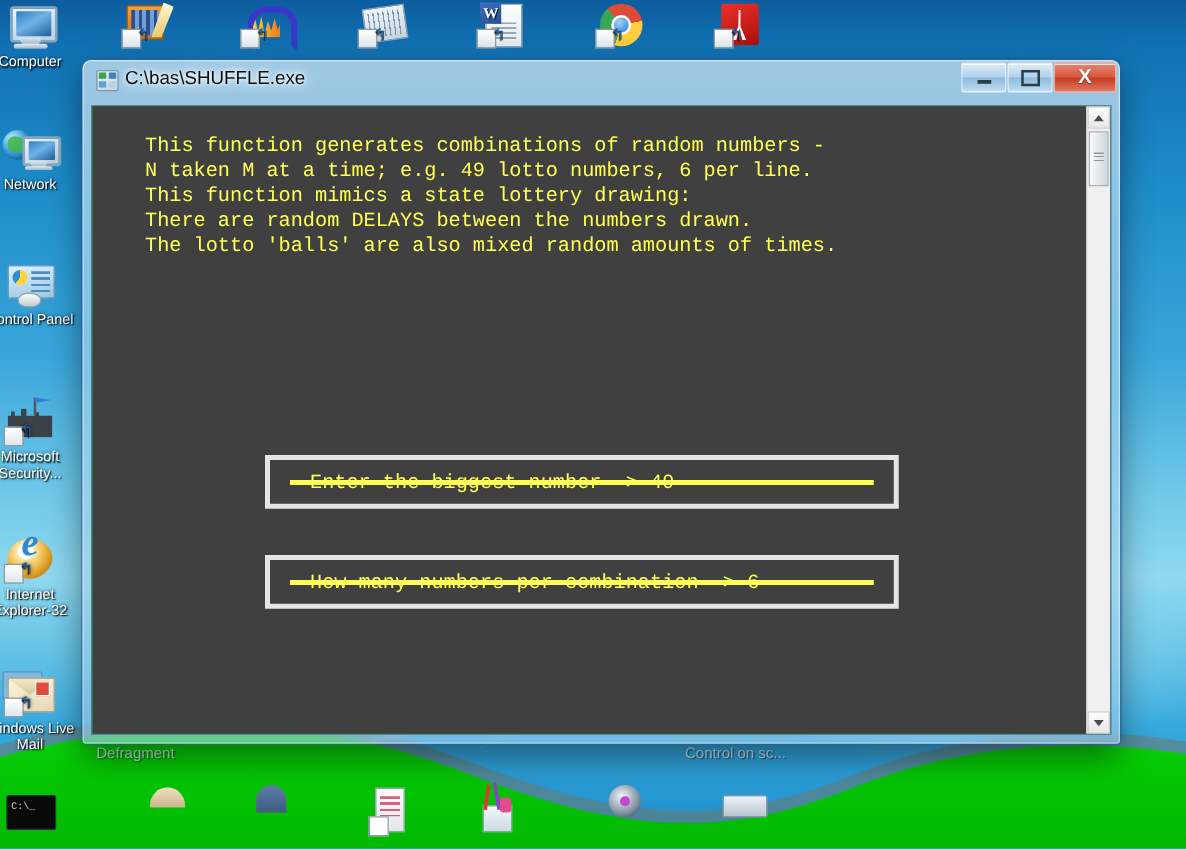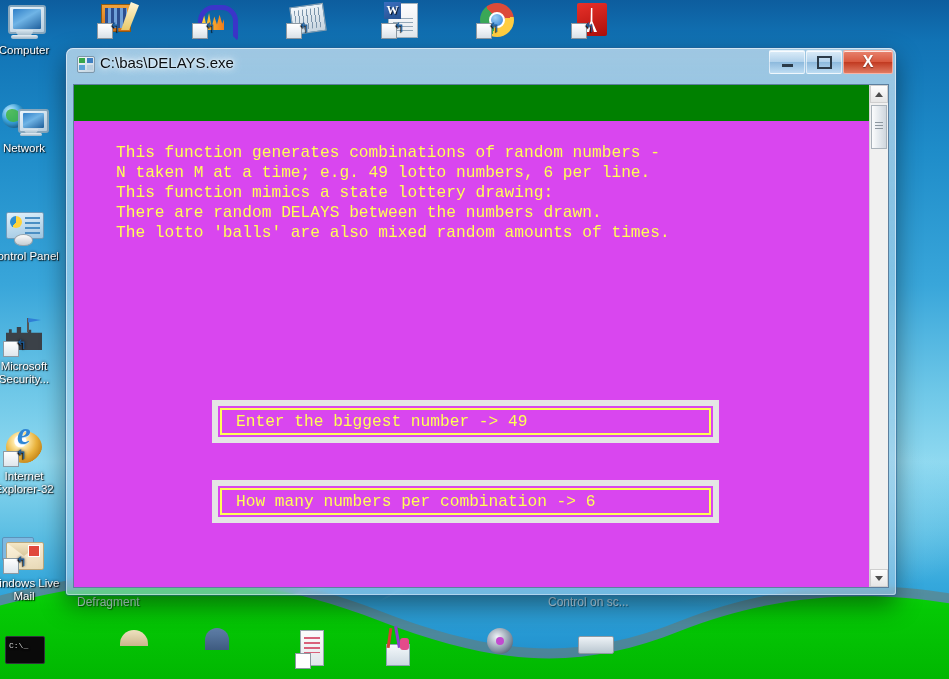--- a/index.html
+++ b/index.html
@@ -315,43 +315,42 @@
     width: 816px; height: 504px;
     background: #008000;
     border: 1px solid #5c7f9e;
     box-sizing: border-box;
     overflow: hidden;
   }
   .console {
     position: absolute;
     left: 0; top: 0;
     width: 798px; height: 502px;
-    background: #d946ef;
+    background: #404040;
     overflow: hidden;
-    margin-top: 36px;
   }
   .ctext {
     position: absolute;
     left: 42px; top: 22px;
     color: #ffff55;
     font-family: "Liberation Mono", "DejaVu Sans Mono", monospace;
     font-size: 16.2px;
     line-height: 20.1px;
     white-space: pre;
     letter-spacing: 0px;
   }
 
   .prompt-box {
     position: absolute;
     left: 138px;
     width: 507px;
     height: 43px;
-    border: 6px solid #e5e5e5;
+    border: 4px solid #e5e5e5;
     box-sizing: border-box;
-    padding: 2px;
+    padding: 16px;
   }
   .prompt-box-inner {
     width: 100%; height: 100%;
     border: 2px solid #ffff55;
     box-sizing: border-box;
     position: relative;
   }
   .prompt-text {
     position: absolute;
     left: 14px; top: 50%;
@@ -558,21 +557,21 @@
       <span class="acro"></span>
         <span class="shortcut-arrow"></span>
     </span>
   </div>
 
   <div class="win">
     <div class="win-glass"></div>
 
     <div class="titlebar">
       <span class="title-ico"></span>
-      <span class="title-txt">C:\bas\DELAYS.exe</span>
+      <span class="title-txt">C:\bas\SHUFFLE.exe</span>
 
       <div class="wbtns">
         <div class="wbtn">
           <span class="g">
               <span class="mini-bar"></span>
             </span>
         </div>
         <div class="wbtn">
           <span class="g">
               <span class="max-sq"></span>

